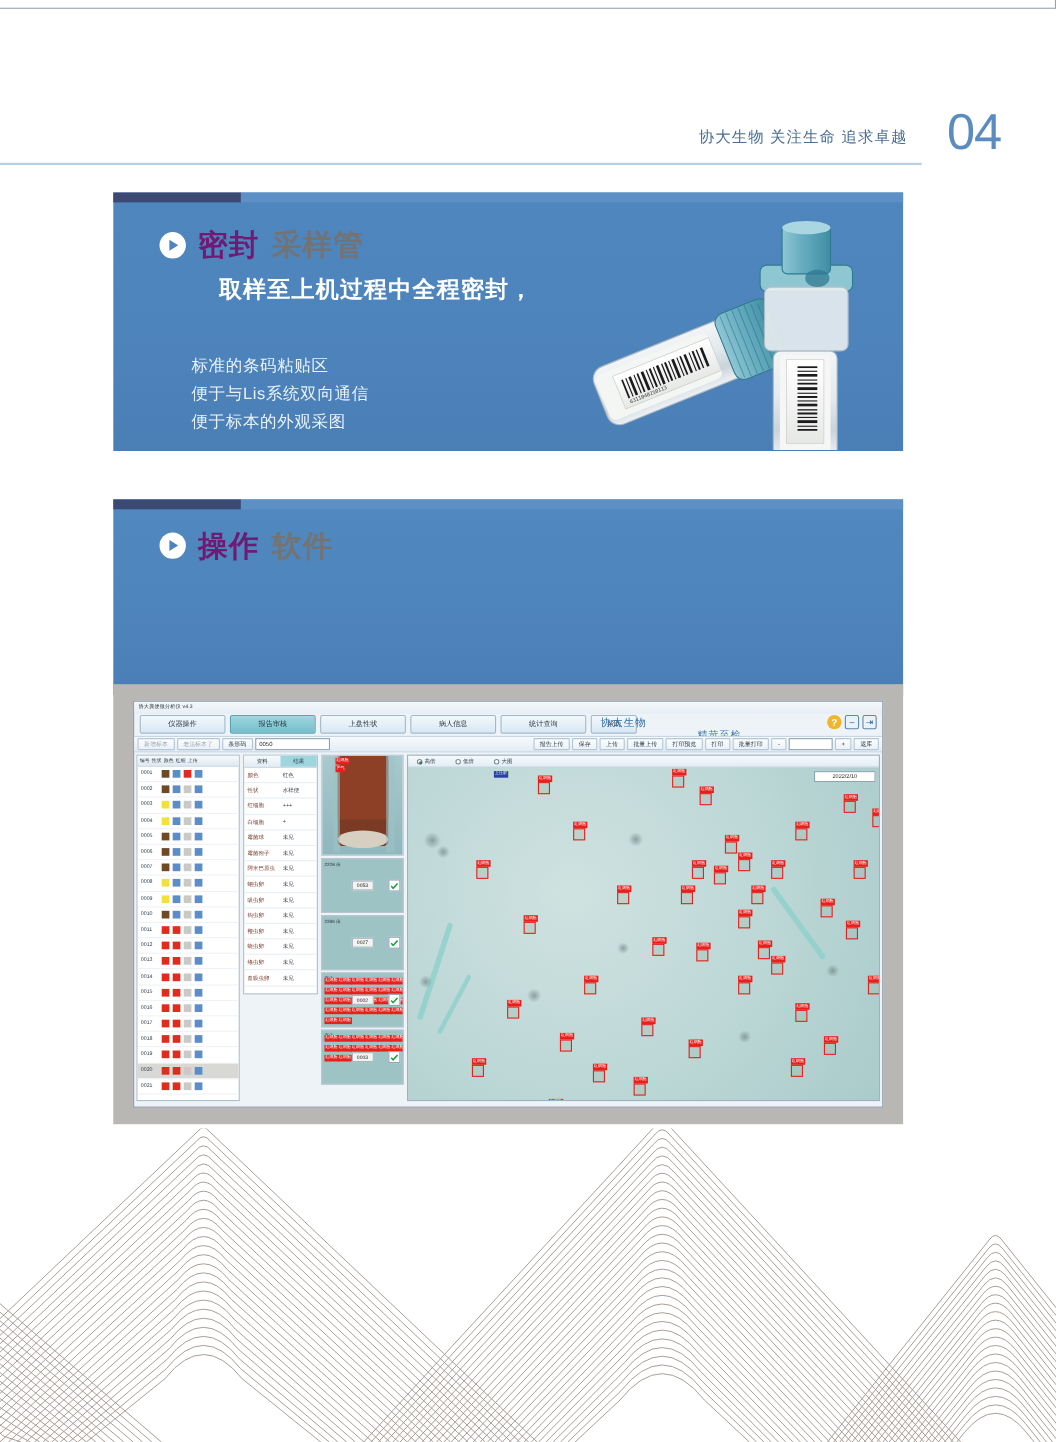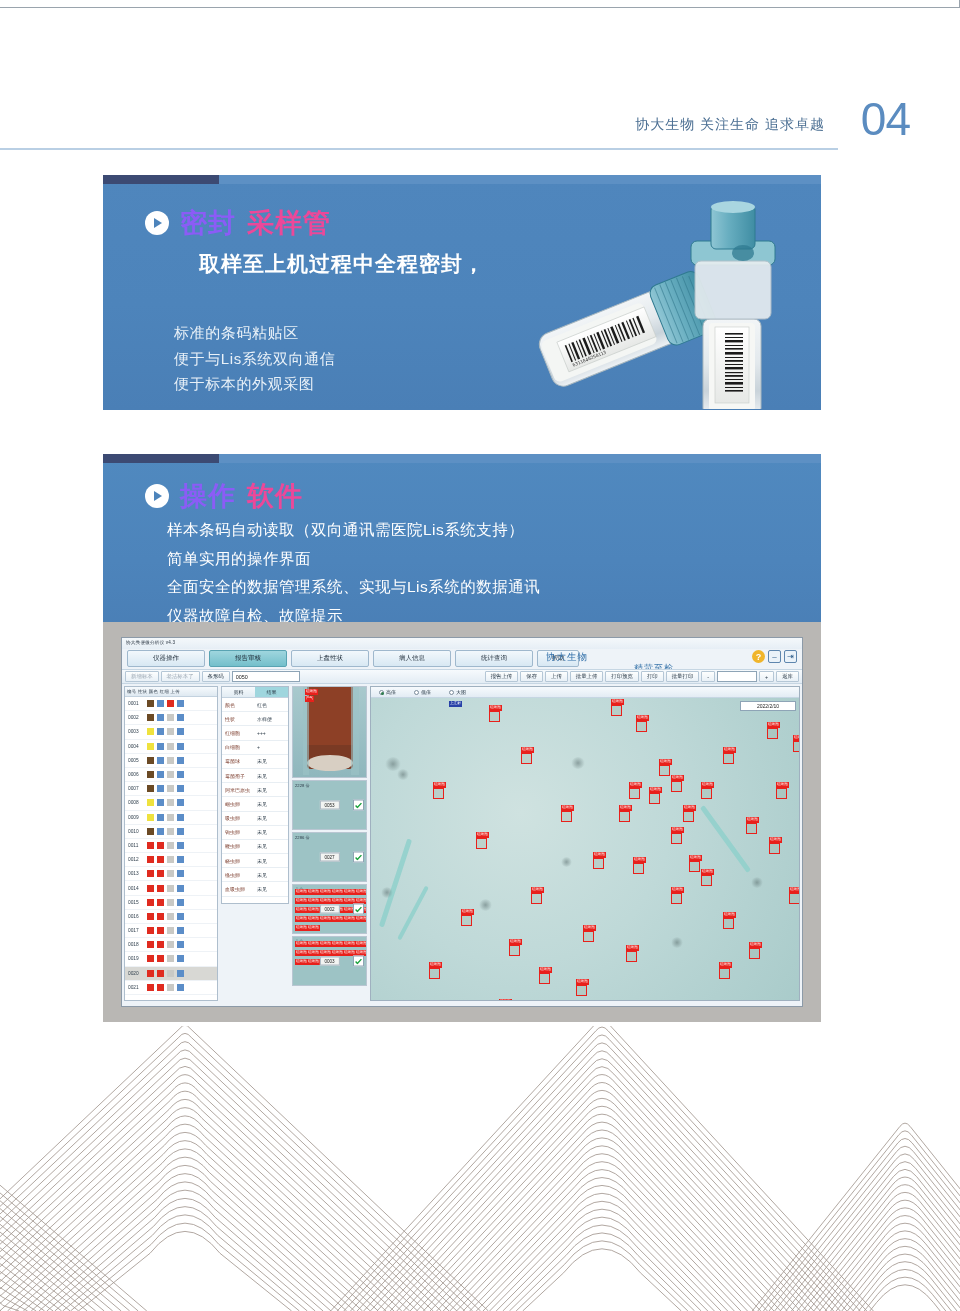--- a/index.html
+++ b/index.html
@@ -31,22 +31,22 @@
 
   
   #panel2{left:103px;top:454px;width:718px;height:178px;}
   #panel2 .bg{position:absolute;inset:0;background:linear-gradient(180deg,#5089bf 0%,#4d84bb 60%,#4a7fb6 100%);}
   #panel2 .dark{position:absolute;left:0;top:0;width:116px;height:9px;background:#3c4a73;}
   #panel2 .light{position:absolute;left:116px;top:0;right:0;height:9px;background:#5d90c4;}
 
   .title-row{position:absolute;display:flex;align-items:center;gap:11px;}
   .play-icon{width:24px;height:24px;border-radius:50%;background:#ffffff;display:flex;align-items:center;justify-content:center;flex:0 0 auto;}
   .play-icon svg{display:block;}
-  .title-a{font-size:27px;font-weight:bold;color:#8b5cf6;letter-spacing:1px;}
-  .title-b{font-size:27px;font-weight:bold;color:#ec4899;letter-spacing:1px;}
+  .title-a{font-size:27px;font-weight:bold;color:#701a75;letter-spacing:1px;}
+  .title-b{font-size:27px;font-weight:bold;color:#737373;letter-spacing:1px;}
 
   .big-line{font-size:21px;font-weight:bold;color:#ffffff;letter-spacing:1px;line-height:1.38;}
   .sm-line{font-size:15px;color:#e9f1f8;letter-spacing:.6px;line-height:1.7;}
   .md-line{font-size:15.5px;color:#ffffff;letter-spacing:.5px;line-height:1.85;}
 
   
   .tubes{position:absolute;right:8px;top:18px;width:300px;height:216px;}
 
   
   #shot{position:absolute;left:103px;top:622px;width:718px;height:400px;background:#b9b7b4;}
@@ -256,26 +256,20 @@
     <div class="title-row" style="left:42px;top:24px;">
       <span class="play-icon">
         <svg width="11" height="12" viewBox="0 0 11 12">
             <polygon points="2,1 10,6 2,11" fill="#4d84bb"></polygon>
           </svg>
       </span>
       <span class="title-a">操作</span>
       <span class="title-b">软件</span>
     </div>
 
-    <div style="position:absolute;left:64px;top:62px;">
-      <div class="md-line">样本条码自动读取（双向通讯需医院Lis系统支持）</div>
-      <div class="md-line">简单实用的操作界面</div>
-      <div class="md-line">全面安全的数据管理系统、实现与Lis系统的数据通讯</div>
-      <div class="md-line">仪器故障自检、故障提示</div>
-    </div>
   </div>
 
   <div id="shot">
     <div class="shot-inner">
 
       <div class="win-bar"></div>
       <div class="win-title">协大粪便微分析仪 v4.3</div>
 
       <div class="tabs">
         <div class="tab">仪器操作</div>

